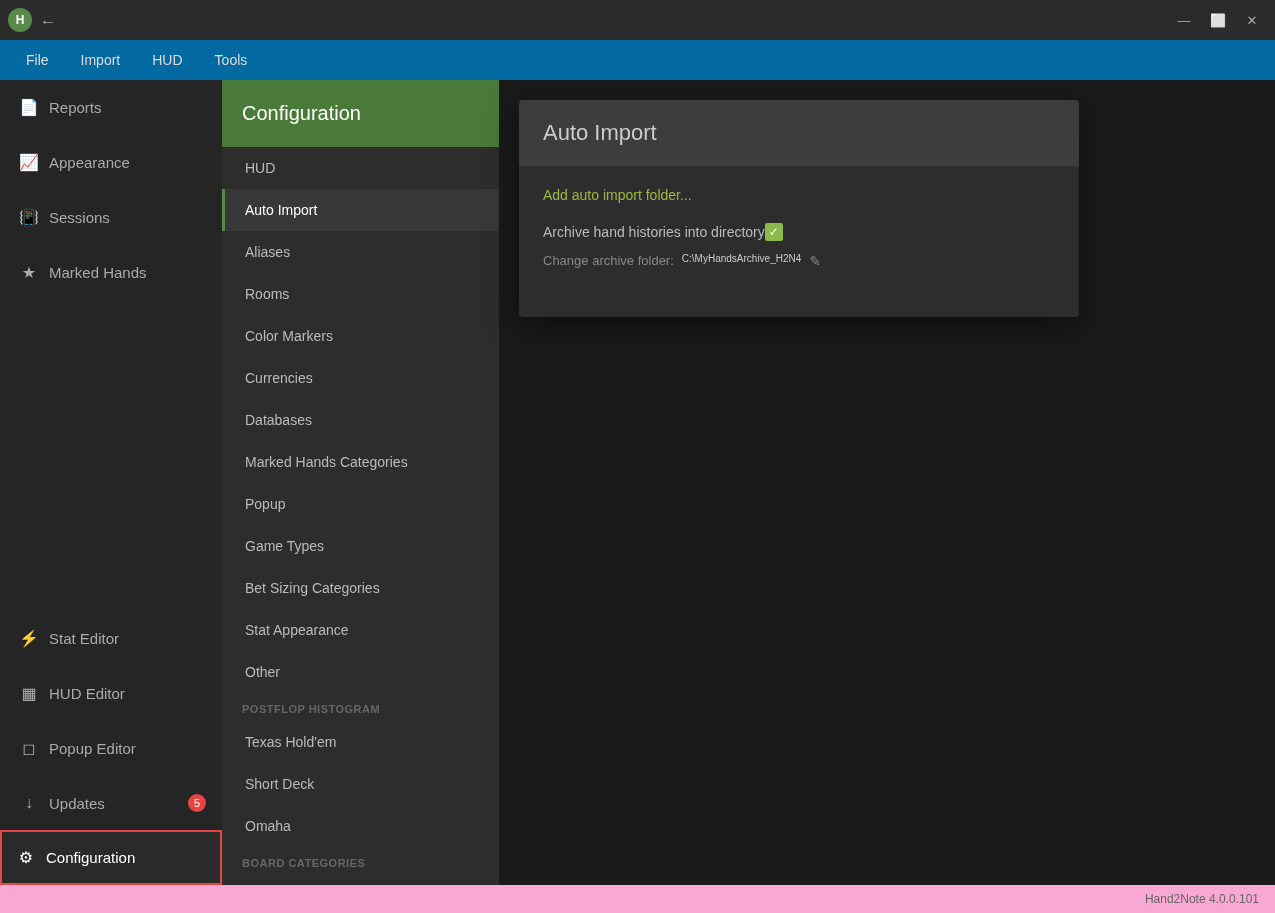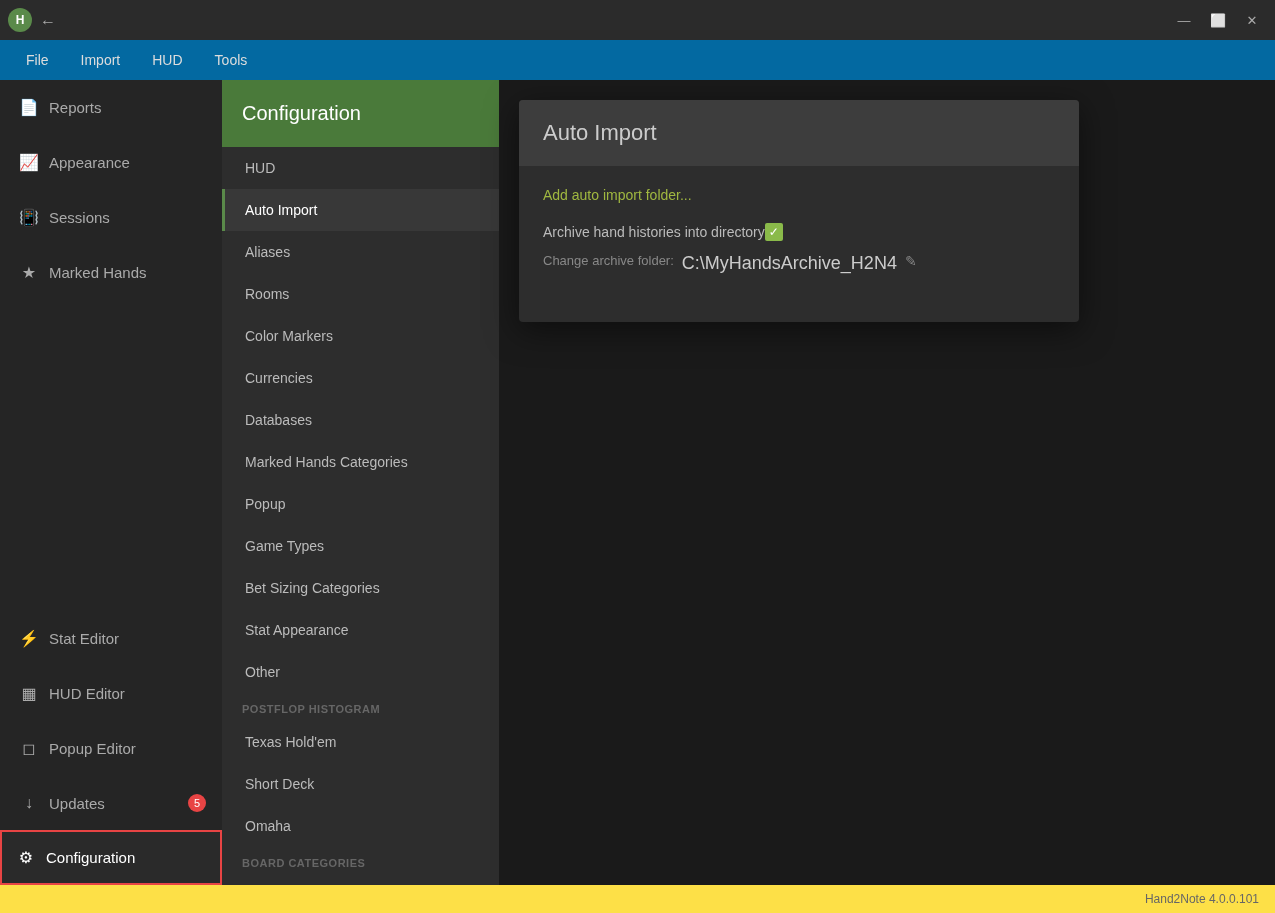--- a/index.html
+++ b/index.html
@@ -231,32 +231,32 @@
     .dialog-path-row {
       display: flex;
       gap: 8px;
     }
     .dialog-path-label {
       color: #888;
       font-size: 13px;
     }
     .dialog-path-value {
       color: #ccc;
-      font-size: 18px;
+      font-size: 10px;
     }
     .dialog-edit-icon {
       color: #888;
       cursor: pointer;
       font-size: 14px;
     }
 
     
     .status-bar {
       height: 28px;
-      background: #fde047;
+      background: #f9a8d4;
       display: flex;
       align-items: center;
       justify-content: flex-end;
       padding: 0 16px;
       font-size: 12px;
       color: #666;
       flex-shrink: 0;
     }
   </style>
 </head>

